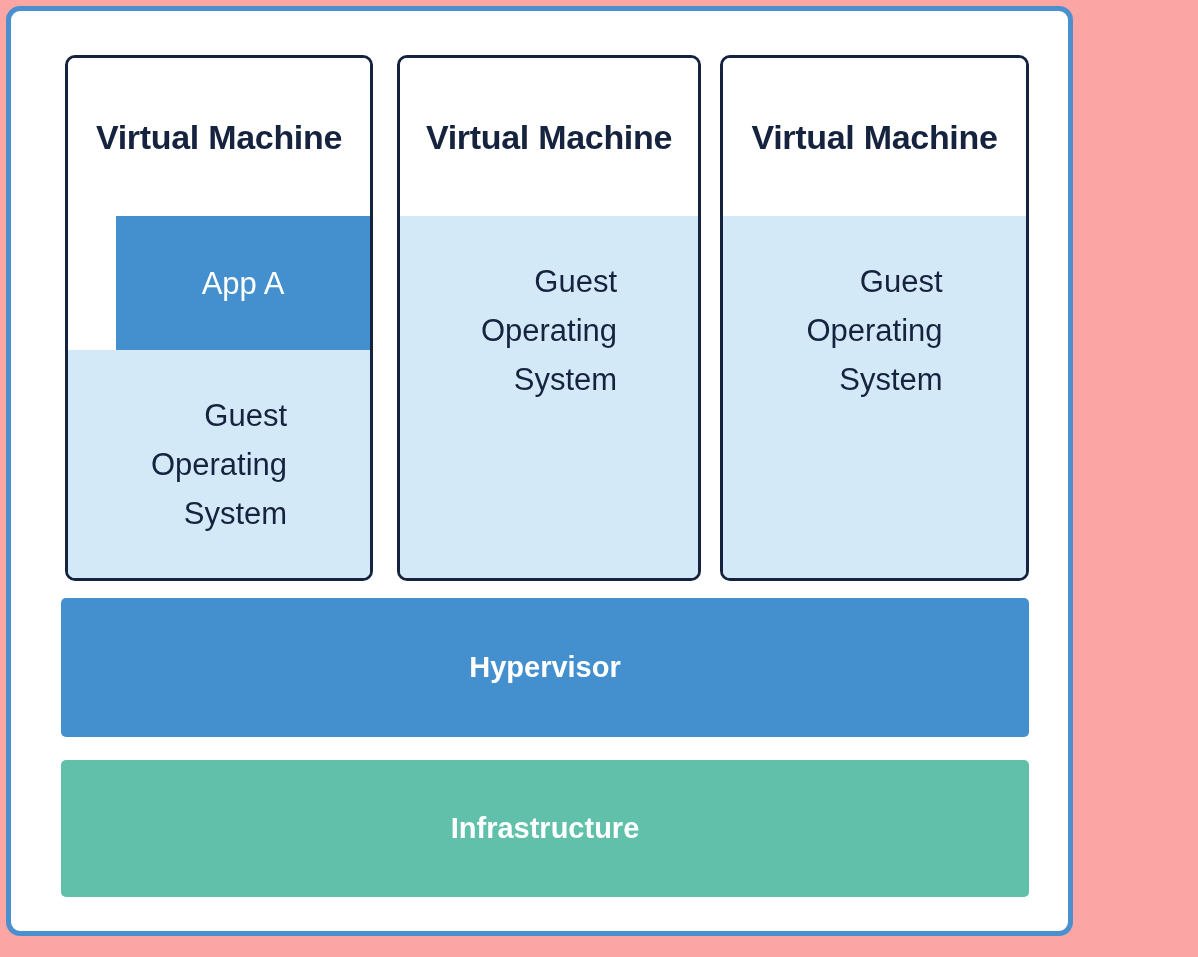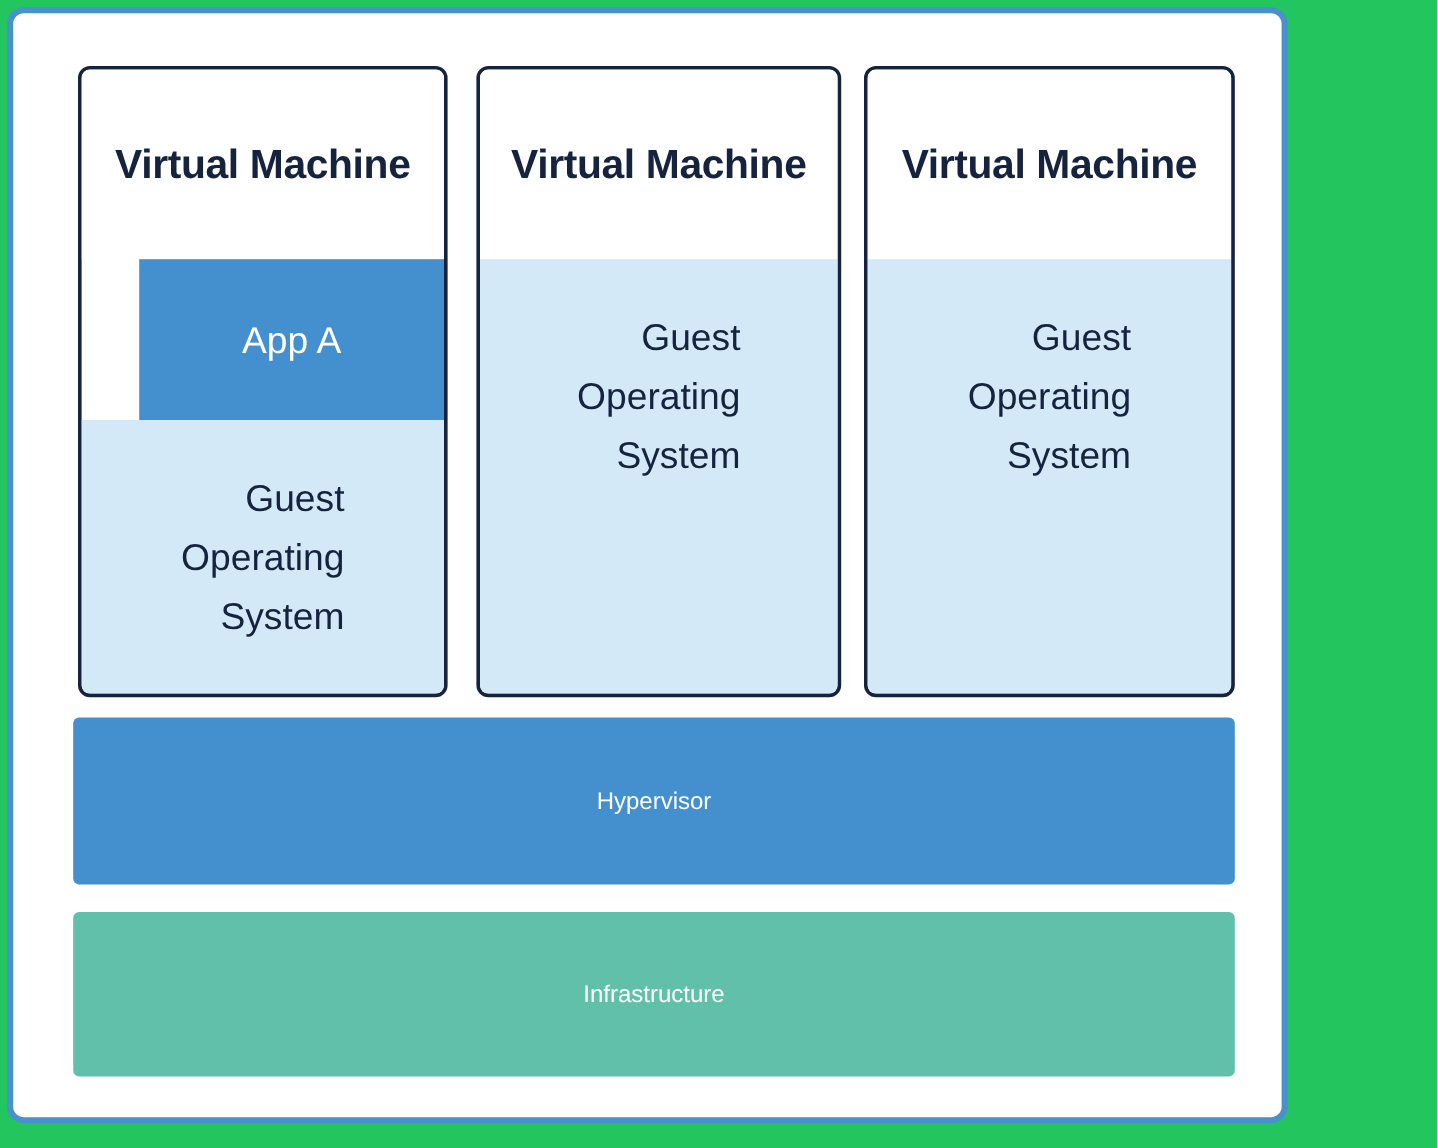--- a/index.html
+++ b/index.html
@@ -11,21 +11,21 @@
     width: 1198px;
     height: 957px;
     font-family: "Liberation Sans", sans-serif;
     overflow: hidden;
   }
 
   #diagram-root {
     position: relative;
     width: 1198px;
     height: 957px;
-    background: #22c55e;
+    background: #fca5a5;
   }
 
   
   .outer-frame {
     position: absolute;
     left: 6px;
     top: 6px;
     width: 1067px;
     height: 930px;
     border: 5px solid #4a90cf;
@@ -139,22 +139,22 @@
     background: #4490ce;
   }
 
   .band-infrastructure {
     top: 760px;
     height: 137px;
     background: #60c0aa;
   }
 
   .band-label {
-    font-size: 20px;
-    font-weight: normal;
+    font-size: 29px;
+    font-weight: bold;
     color: #ffffff;
     line-height: 1;
   }
 </style>
 </head>
 <body>
 
 <div id="diagram-root">
 
   <div class="outer-frame"></div>

